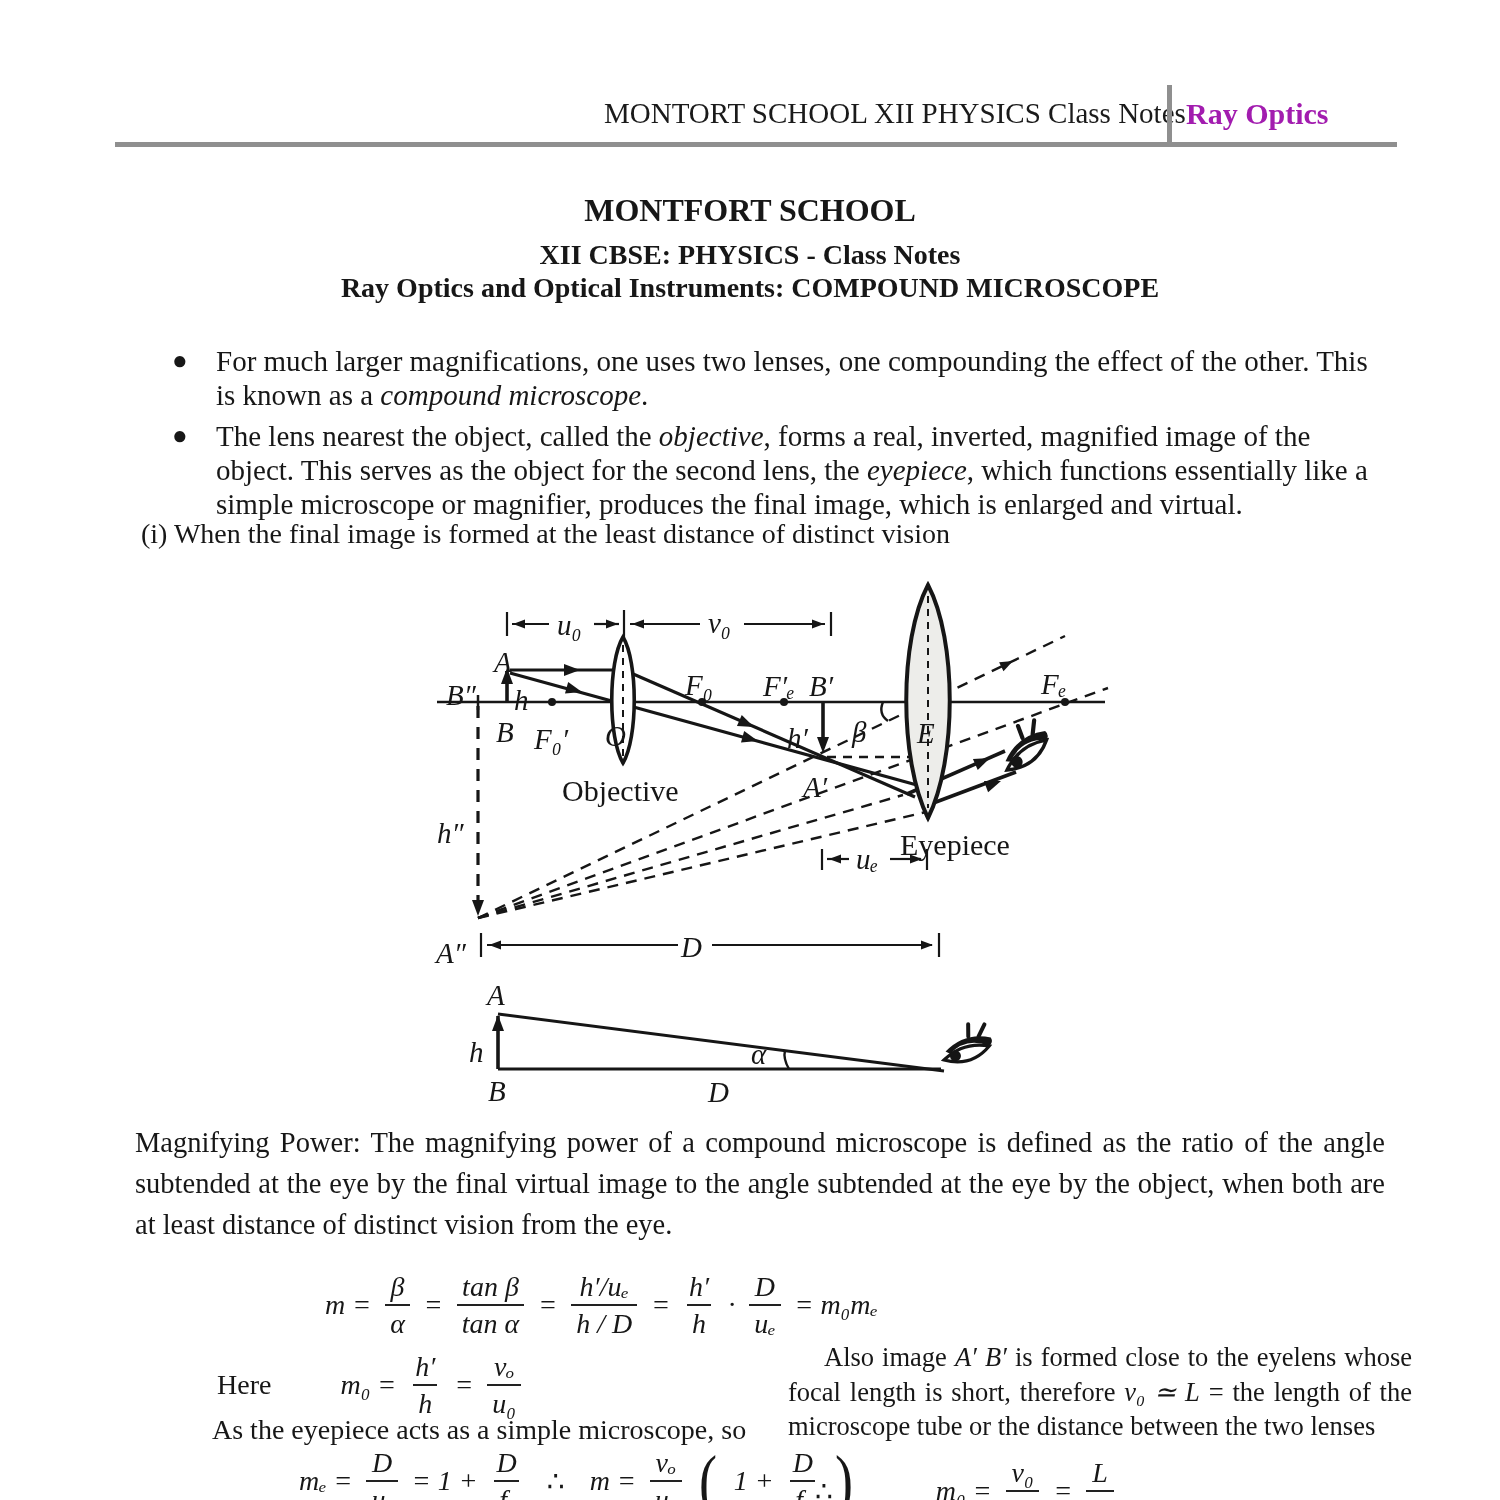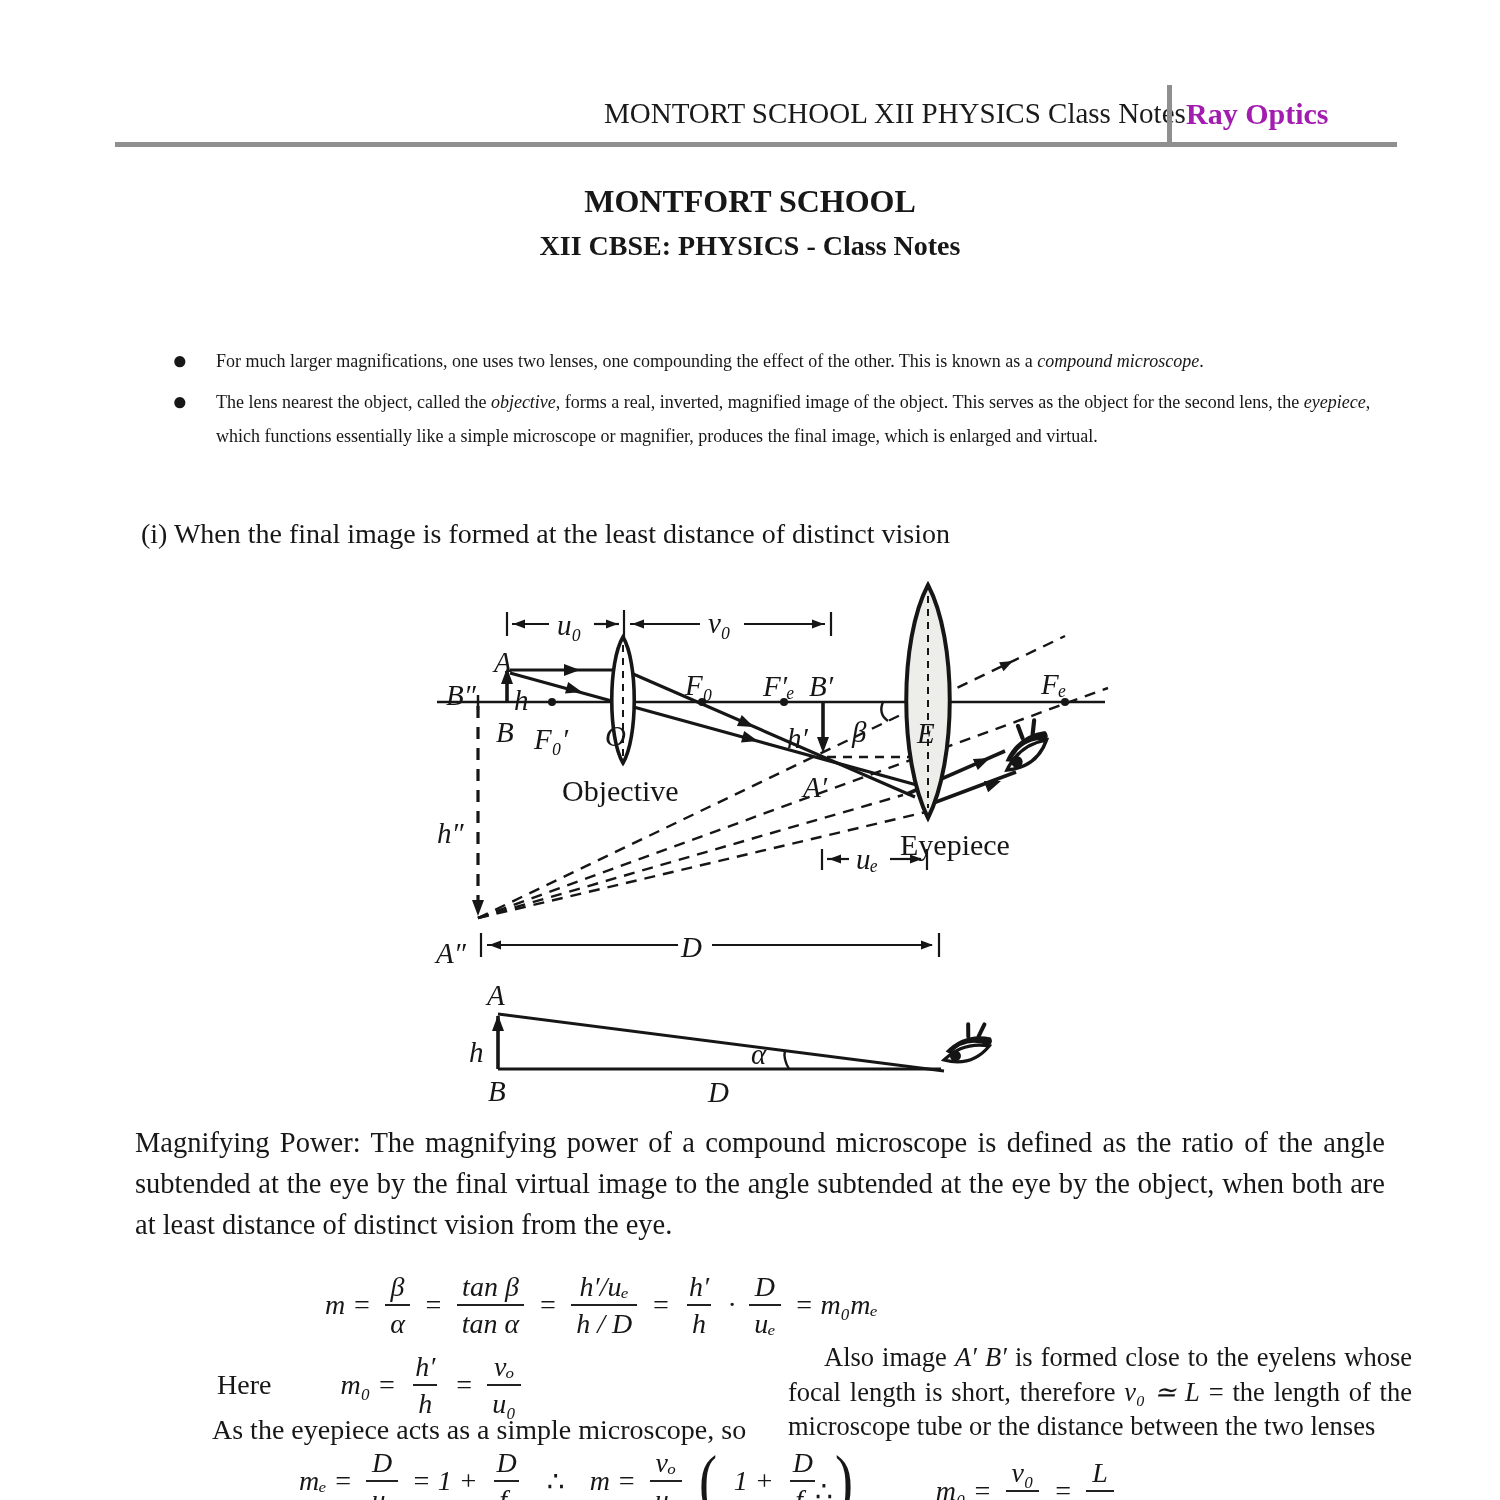--- a/index.html
+++ b/index.html
@@ -4,29 +4,29 @@
 <style>
   html,body{margin:0;padding:0;width:1500px;height:1500px;overflow:hidden;background:#fff;}
   body{position:relative;font-family:"Liberation Serif",serif;color:#171717;}
   .abs{position:absolute;}
   
   .hdr-left{font-size:29px;color:#1a1a1a;white-space:nowrap;}
   .hdr-right{font-size:30px;font-weight:bold;color:#a21caf;white-space:nowrap;}
   .hdr-bar{width:5px;height:61px;background:#8f8f8f;}
   .hdr-rule{height:5px;background:#8f8f8f;}
   
-  .title-block{left:0;top:183px;width:1500px;text-align:center;}
+  .title-block{left:0;top:192px;width:1500px;text-align:center;}
   .t1{font-size:32px;font-weight:bold;margin-bottom:10px;}
   .t2{font-size:28px;font-weight:bold;margin-bottom:1px;}
   .t3{font-size:28px;font-weight:bold;}
   
   .bullets{left:172px;top:344px;width:1212px;}
   .bullet{display:flex;margin-bottom:7px;}
   .bdot{width:22px;font-size:26px;flex:0 0 22px;margin-right:22px;line-height:34px;}
-  .btext{font-size:18px;line-height:34px;}
+  .btext{font-size:29px;line-height:34px;}
   .it{font-style:italic;}
   .sec-head{left:141px;top:518px;font-size:28px;font-weight:normal;}
   
   .magpara{left:135px;top:1122px;width:1250px;font-size:28.5px;line-height:41px;text-align:justify;}
   .magpara b{font-weight:normal;}
   
   .fm{display:flex;align-items:center;font-size:28px;font-style:italic;white-space:nowrap;}
   .fm>*{margin:0 7px;}
   .frac{display:inline-flex;flex-direction:column;align-items:center;}
   .fn{display:block;padding:0 5px 3px 5px;line-height:1.05;}
@@ -42,20 +42,21 @@
 <body>
 
 <div class="abs hdr-left" style="left:604px;top:97px">MONTORT SCHOOL XII PHYSICS Class Notes</div>
 <div class="abs hdr-bar" style="left:1167px;top:85px"></div>
 <div class="abs hdr-right" style="left:1186px;top:97px">Ray Optics</div>
 <div class="abs hdr-rule" style="left:115px;top:142px;width:1282px"></div>
 
 <div class="abs title-block">
   <div class="t1">MONTFORT SCHOOL</div>
   <div class="t2">XII CBSE: PHYSICS - Class Notes</div>
+  <div class="t3">Ray Optics and Optical Instruments: COMPOUND MICROSCOPE</div>
 </div>
 
 <div class="abs bullets">
   <div class="bullet">
     <span class="bdot">●</span>
     <span class="btext"><span>For much larger magnifications, one uses two lenses, one compounding the effect of the other. This is known as a </span><span class="it">compound microscope</span><span>.</span></span>
   </div>
   <div class="bullet">
     <span class="bdot">●</span>
     <span class="btext"><span>The lens nearest the object, called the </span><span class="it">objective</span><span>, forms a real, inverted, magnified image of the object. This serves as the object for the second lens, the </span><span class="it">eyepiece</span><span>, which functions essentially like a simple microscope or magnifier, produces the final image, which is enlarged and virtual.</span></span>

